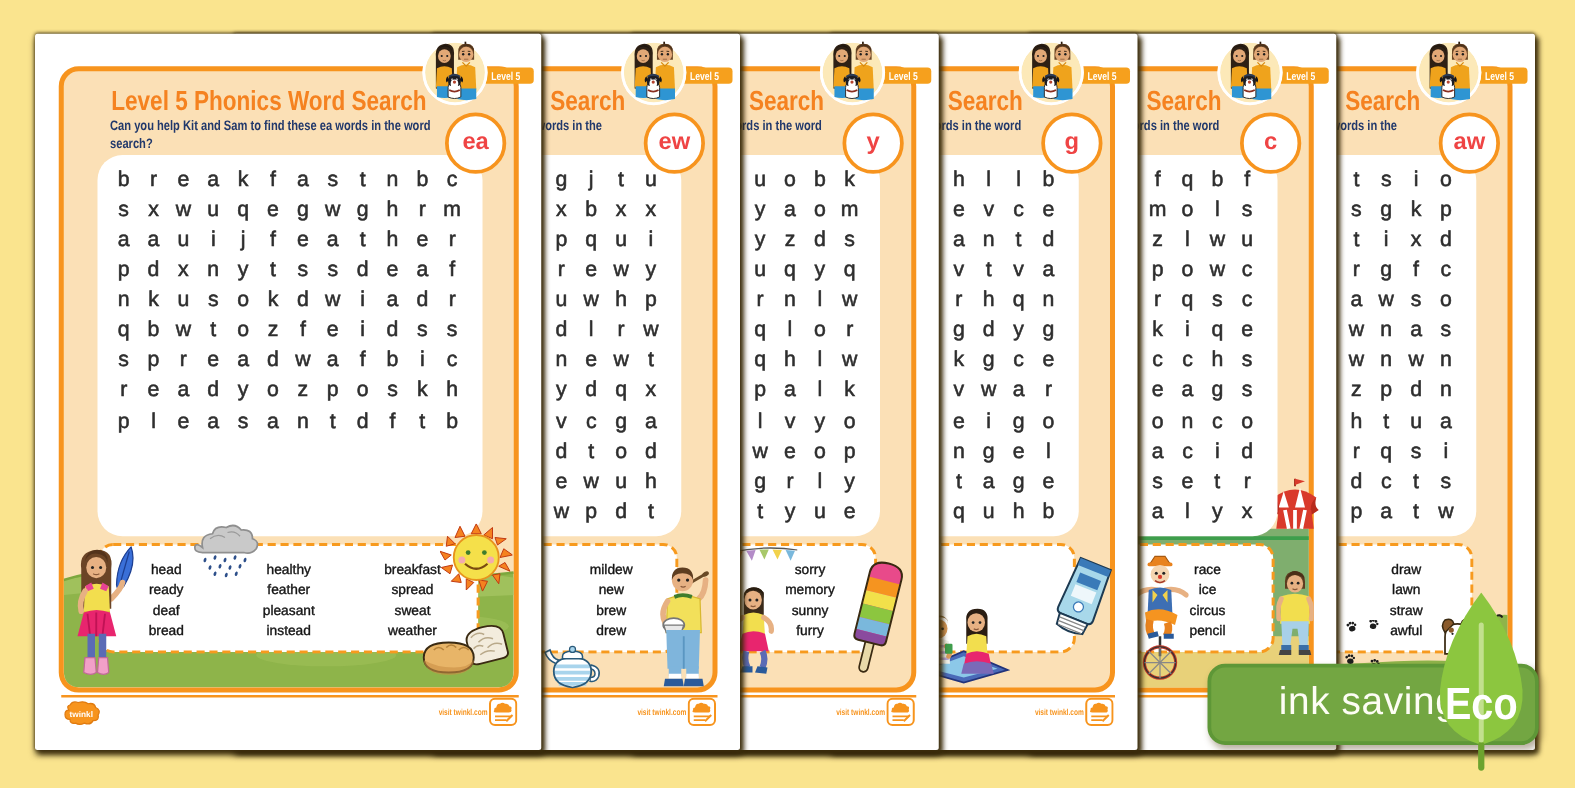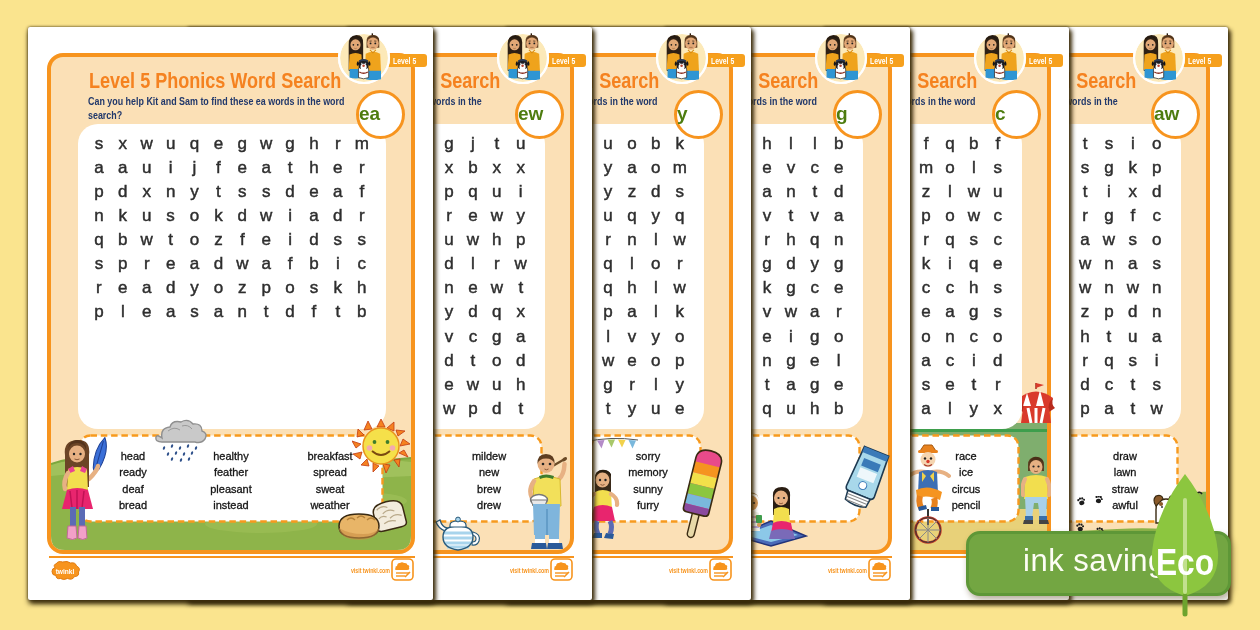--- a/index.html
+++ b/index.html
@@ -18,22 +18,22 @@
 .grow { height:24.15px; line-height:24.15px; font-size:17px; color:#2e2e2e; -webkit-text-stroke:0.45px #2e2e2e; }
 .grow b { display:inline-block; width:23.9px; text-align:center; font-weight:normal; }
 .dashed { position:absolute; left:50px; top:407px; width:306px; height:89px; }
 .wcol { position:absolute; top:421px; width:90px; text-align:center; font-size:11px; color:#151515; line-height:16.4px; -webkit-text-stroke:0.3px #151515; }
 .banner { position:absolute; left:336px; top:27px; width:63px; height:13px; background:#f6a01d;
   border-radius:0 3px 3px 0; }
 .banner span { position:absolute; left:29px; top:1.5px; font-size:9px; font-weight:bold; color:#fff;
   white-space:nowrap; transform:scaleX(0.76); transform-origin:0 0;}
 .kids { position:absolute; left:308px; top:0px; width:56px; height:60px; }
 .pcirc { position:absolute; left:328px; top:63px; width:49px; height:49px; border-radius:50%;
-  background:#fff; border:3.5px solid #f7941e; color:#4d7c0f; font-size:19px; font-weight:bold;
-  line-height:42px; }
+  background:#fff; border:3.5px solid #f7941e; color:#ef4444; font-size:19px; font-weight:bold;
+  text-align:center; line-height:42px; }
 .fline { position:absolute; left:21px; top:529px; width:366px; height:2px; background:#f7941e; }
 .tlogo { position:absolute; left:22px; top:533px; }
 .visit { position:absolute; left:262px; top:540px; width:100px; text-align:right; font-size:7px;
   font-weight:bold; color:#f7941e; transform:scaleX(0.75); transform-origin:100% 0; }
 .stamp { position:absolute; left:363px; top:531px; }
 .eco { position:absolute; left:966px; top:531px; width:265px; height:65px; background:#73a642;
   border:3px solid #5e9737; border-radius:14px; z-index:100;
   box-shadow: 2px 4px 6px rgba(80,60,20,.4); }
 .eco .txt { position:absolute; left:22px; top:9px; font-size:31px; color:#fdfdf4; letter-spacing:0.5px;margin-left:32px; }
 .ecoleaf { position:absolute; left:1144px; top:474px; z-index:101; }
@@ -57,20 +57,21 @@
 <ellipse cx="210" cy="78" rx="56" ry="9" fill="#9cbe56" opacity="0.7"></ellipse>
 <ellipse cx="320" cy="55" rx="36" ry="8" fill="#9cbe56" opacity="0.8"></ellipse>
 <path d="M40 46 l3 -6 M46 46 l2 -5 M150 70 l3 -6 M156 70 l2 -5 M260 52 l3 -6 M266 52 l2 -5" stroke="#6e9638" stroke-width="1.5"></path>
 </g>
 <path d="M0 18 Q30 8 60 13 Q100 18 140 14 Q200 9 260 14 Q310 18 360 12" fill="none" stroke="#7ca73e" stroke-width="2"></path>
 </svg></div>
   <div class="title">Level 5 Phonics Word Search</div>
   <div class="sub">Can you help Kit and Sam to find these ea words in the word<br>search?</div>
   <div class="gridbox"></div>
   <div class="grid">
+      <div class="grow"><b>b</b><b>r</b><b>e</b><b>a</b><b>k</b><b>f</b><b>a</b><b>s</b><b>t</b><b>n</b><b>b</b><b>c</b></div>
       <div class="grow"><b>s</b><b>x</b><b>w</b><b>u</b><b>q</b><b>e</b><b>g</b><b>w</b><b>g</b><b>h</b><b>r</b><b>m</b></div>
       <div class="grow"><b>a</b><b>a</b><b>u</b><b>i</b><b>j</b><b>f</b><b>e</b><b>a</b><b>t</b><b>h</b><b>e</b><b>r</b></div>
       <div class="grow"><b>p</b><b>d</b><b>x</b><b>n</b><b>y</b><b>t</b><b>s</b><b>s</b><b>d</b><b>e</b><b>a</b><b>f</b></div>
       <div class="grow"><b>n</b><b>k</b><b>u</b><b>s</b><b>o</b><b>k</b><b>d</b><b>w</b><b>i</b><b>a</b><b>d</b><b>r</b></div>
       <div class="grow"><b>q</b><b>b</b><b>w</b><b>t</b><b>o</b><b>z</b><b>f</b><b>e</b><b>i</b><b>d</b><b>s</b><b>s</b></div>
       <div class="grow"><b>s</b><b>p</b><b>r</b><b>e</b><b>a</b><b>d</b><b>w</b><b>a</b><b>f</b><b>b</b><b>i</b><b>c</b></div>
       <div class="grow"><b>r</b><b>e</b><b>a</b><b>d</b><b>y</b><b>o</b><b>z</b><b>p</b><b>o</b><b>s</b><b>k</b><b>h</b></div>
       <div class="grow"><b>p</b><b>l</b><b>e</b><b>a</b><b>s</b><b>a</b><b>n</b><b>t</b><b>d</b><b>f</b><b>t</b><b>b</b></div>
     </div>
   <div class="dashed"><svg width="306" height="89" viewBox="0 0 306 89">

